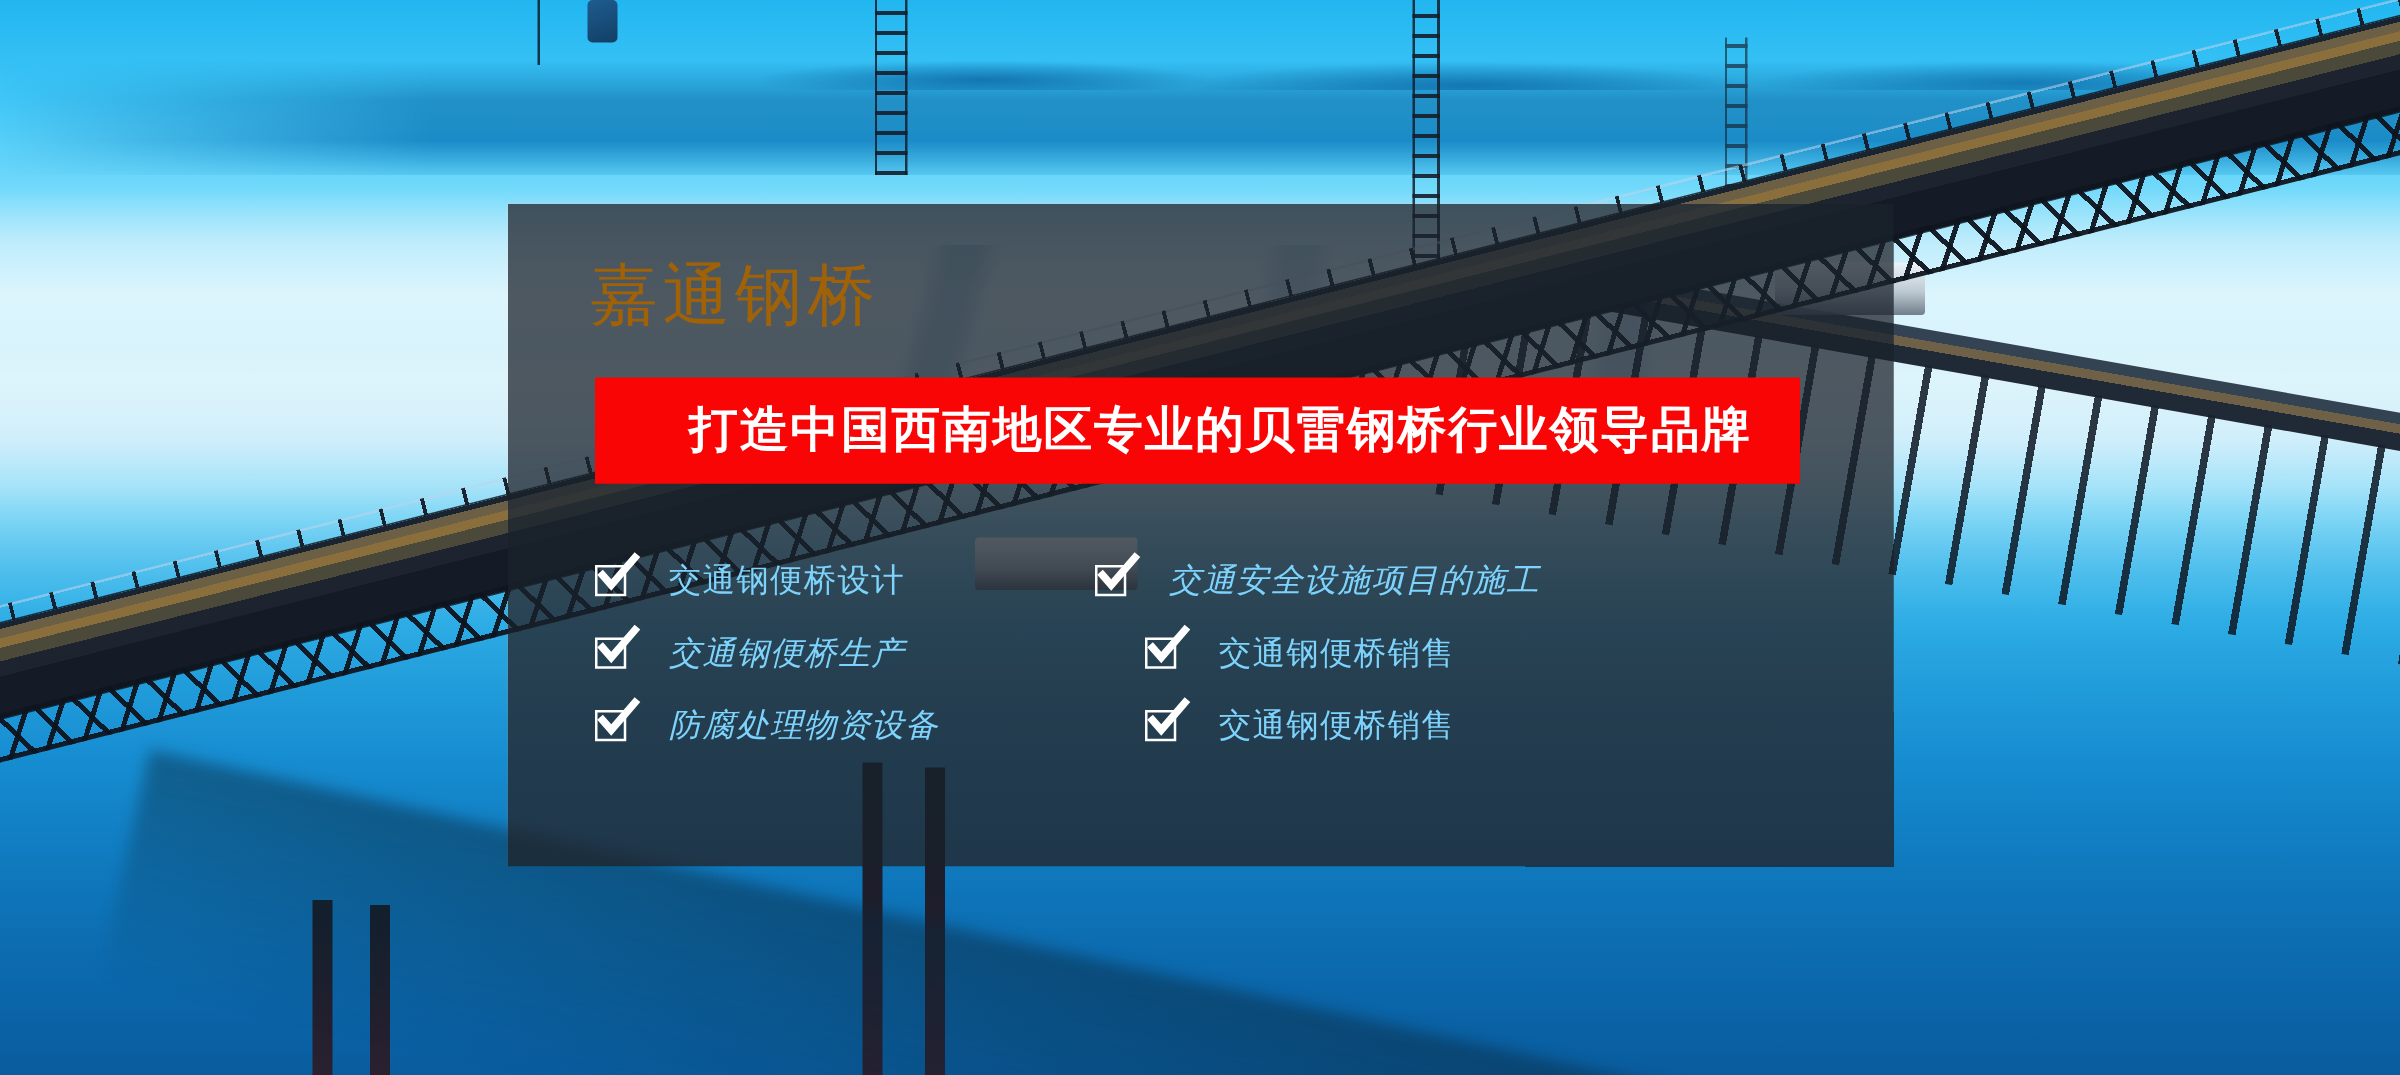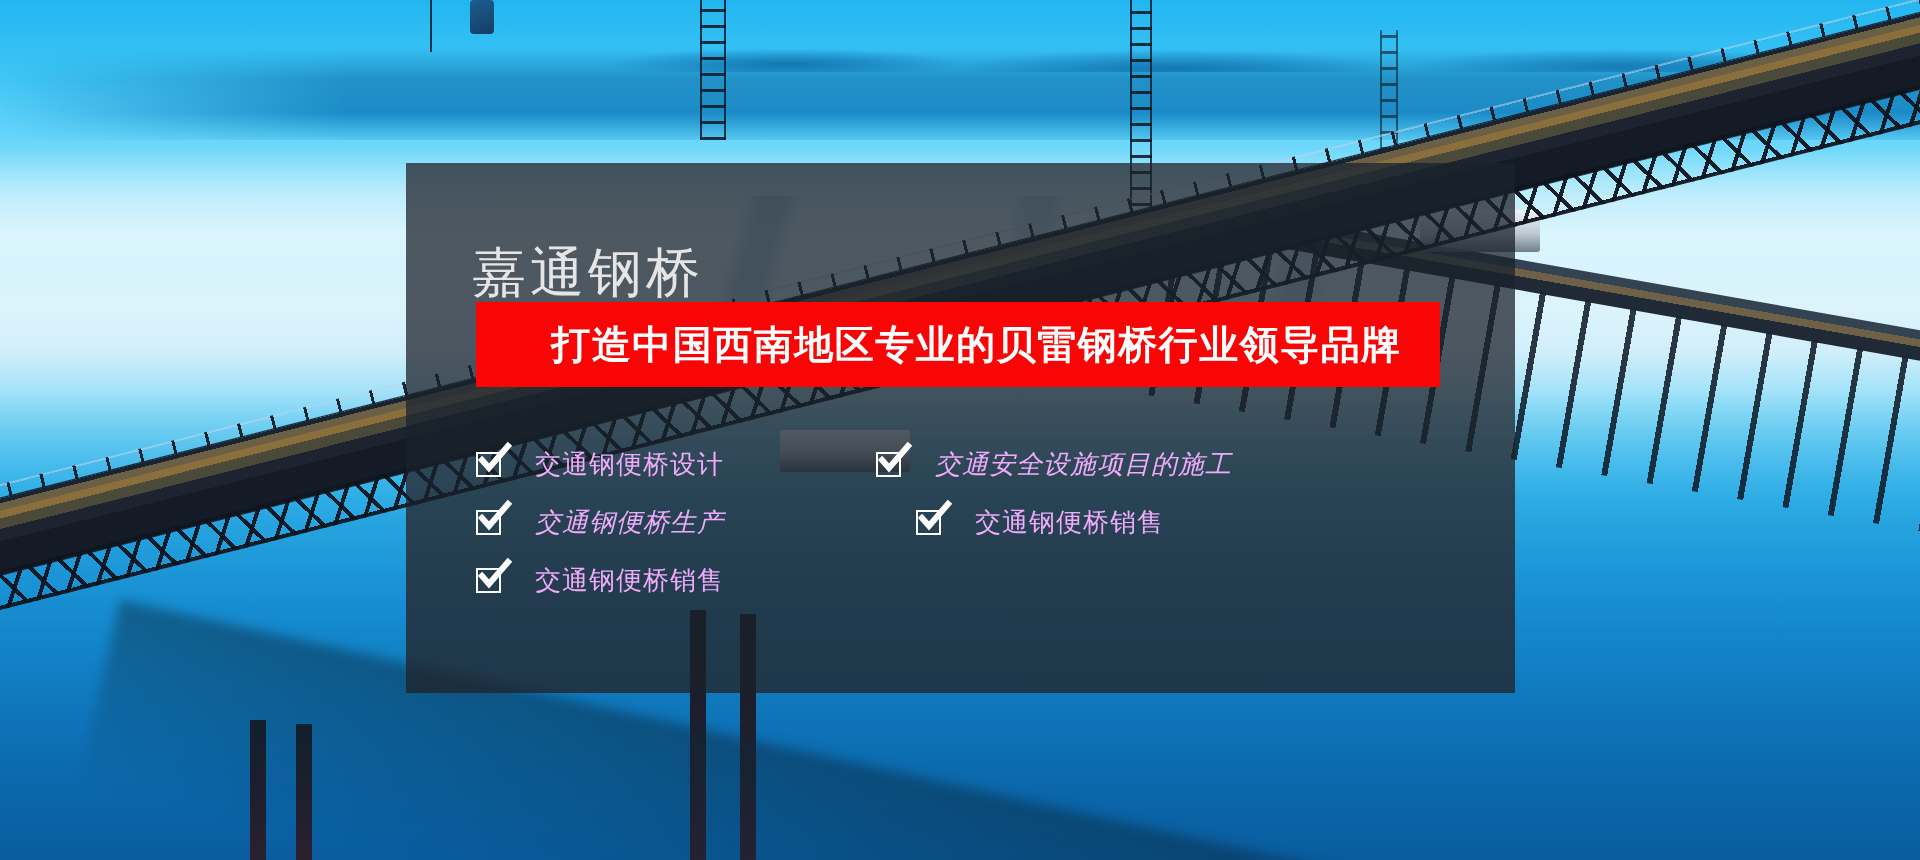--- a/index.html
+++ b/index.html
@@ -166,24 +166,23 @@
     backdrop-filter: saturate(60%);
   }
 
   .panel-title {
     position: absolute;
     left: 66px;
     top: 46px;
     font-size: 54px;
     line-height: 1;
     letter-spacing: 4px;
-    color: #e5e5e5;
+    color: #a16207;
     font-weight: 400;
     white-space: nowrap;
-    margin-top: 36px;
   }
 
   .red-banner {
     position: absolute;
     left: 70px;
     top: 139px;
     width: 964px;
     height: 85px;
     background: var(--accent, #fa0505);
     display: flex;
@@ -228,21 +227,21 @@
   }
   .checkbox-icon svg {
     position: absolute;
     left: -1px;
     top: -9px;
     width: 33px;
     height: 33px;
     overflow: visible;
   }
   .service-label {
-    color: #f0abfc;
+    color: #7dd3fc;
     font-size: 26px;
     letter-spacing: 1px;
     line-height: 1;
     white-space: nowrap;
   }
 </style>
 </head>
 <body>
 
 <div class="stage">
@@ -313,20 +312,28 @@
       </div>
 
       <div class="service-item col-left">
         <span class="checkbox-icon">
           <svg viewBox="0 0 33 33" aria-hidden="true">
               <path d="M5 15 L12 23 L31 1" fill="none" stroke="#ffffff" stroke-width="6" stroke-linecap="square"></path>
             </svg>
         </span>
         <span class="service-label">交通钢便桥销售</span>
       </div>
+      <div class="service-item col-right">
+        <span class="checkbox-icon">
+          <svg viewBox="0 0 33 33" aria-hidden="true">
+              <path d="M5 15 L12 23 L31 1" fill="none" stroke="#ffffff" stroke-width="6" stroke-linecap="square"></path>
+            </svg>
+        </span>
+        <span class="service-label">防腐处理物资设备</span>
+      </div>
 
       <div class="service-item col-left">
         <span class="checkbox-icon">
           <svg viewBox="0 0 33 33" aria-hidden="true">
               <path d="M5 15 L12 23 L31 1" fill="none" stroke="#ffffff" stroke-width="6" stroke-linecap="square"></path>
             </svg>
         </span>
         <span class="service-label">交通钢便桥销售</span>
       </div>
 

